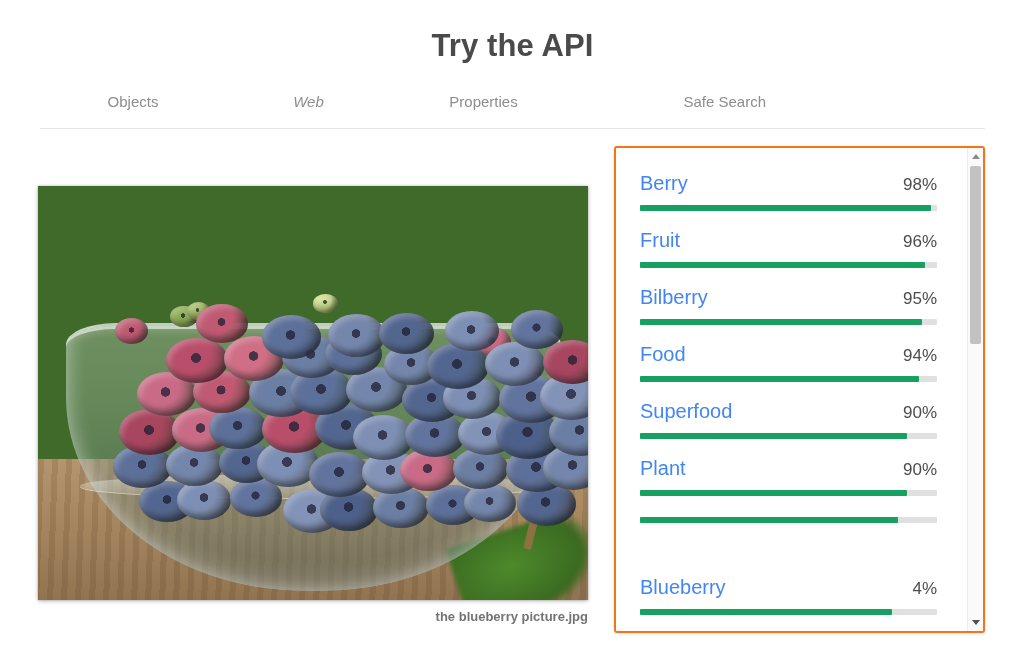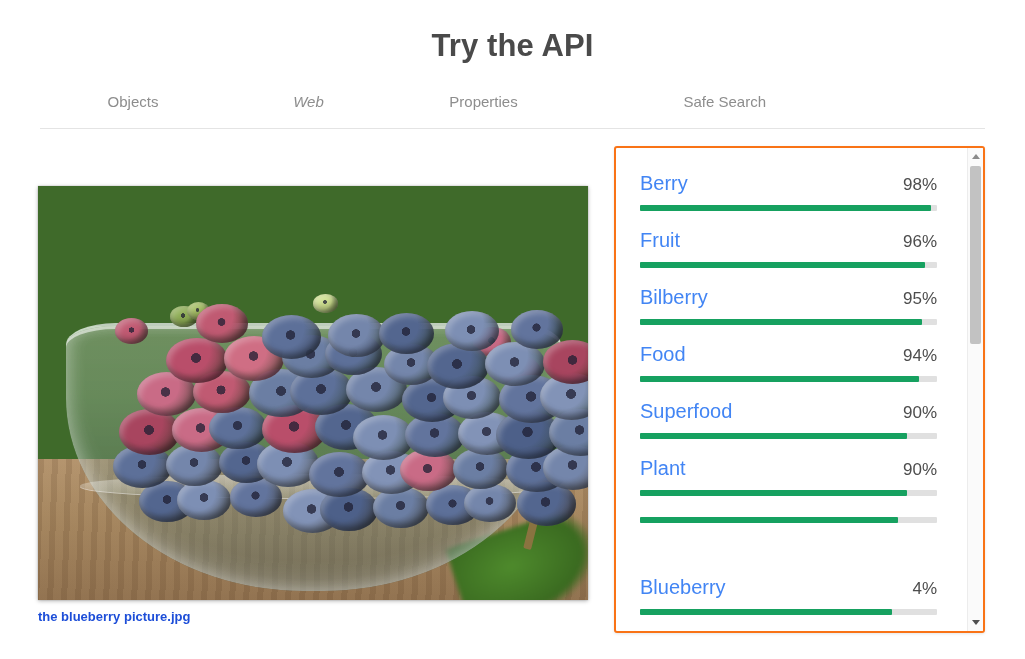--- a/index.html
+++ b/index.html
@@ -164,24 +164,24 @@
     left: 38%; top: 34%;
     width: 22%; height: 22%;
     border-radius: 50%;
     background: radial-gradient(circle, rgba(30,30,50,.75) 0 55%, transparent 60%);
   }
   .stem { position: absolute; background: #8a7340; border-radius: 2px; }
 
   
   .caption {
     width: 550px;
-    text-align: left;
+    text-align: right;
     font-size: 13px;
     font-weight: bold;
-    color: #1d4ed8;
+    color: #737373;
     margin-top: 8px;
     height: 18px;
     line-height: 18px;
   }
 
   
   .results-panel {
     position: absolute;
     left: 614px;
     top: 146px;

